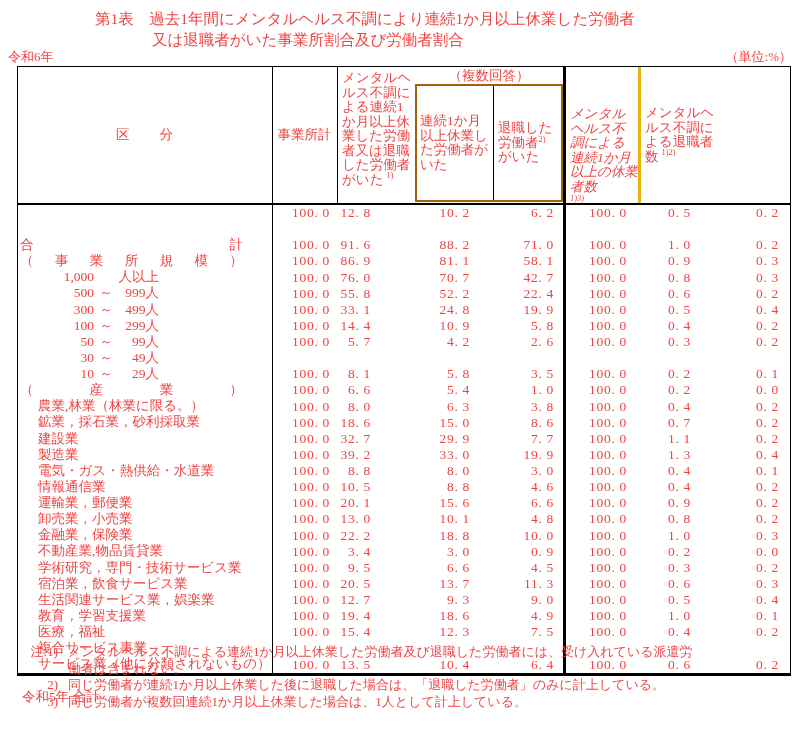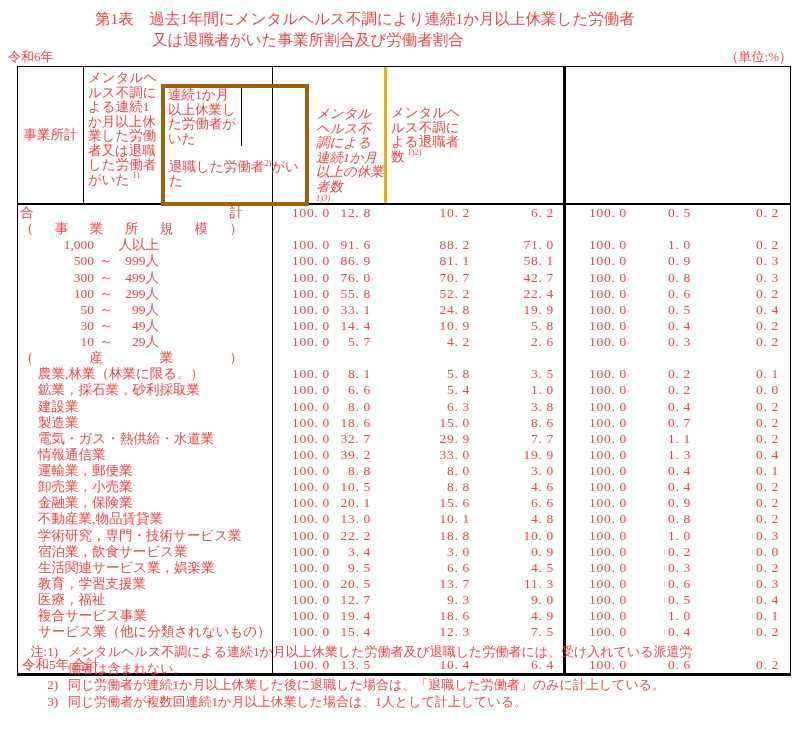--- a/index.html
+++ b/index.html
@@ -22,34 +22,34 @@
   .vl1{left:254px;width:1px;}
   .vl2{left:545px;width:3px;}
   
   .thead{display:flex;height:136px;border-bottom:2px solid #000;line-height:14.5px;}
   .hc{box-sizing:border-box;display:flex;flex-direction:column;}
   .h1{width:254px;justify-content:center;text-align:center;letter-spacing:1px;}
   .h2{width:66px;border-right:1px solid #000;justify-content:center;text-align:center;}
   .h3{width:77px;padding:4px 3px 0 4px;}
   .hgroup{width:148px;position:relative;}
   .glabel{height:17px;line-height:17px;text-align:center;}
-  .gbox{position:absolute;top:17px;left:0;right:0;height:114px;border:4px solid #a16207;display:flex;flex-direction:column;}
+  .gbox{position:absolute;top:17px;left:0;right:0;height:114px;border:2px solid #a16207;display:flex;}
   .h4{width:71px;border-right:1px solid #000;display:flex;flex-direction:column;justify-content:center;padding:0 2px 0 3px;box-sizing:content-box;}
   .h5{flex:1;display:flex;flex-direction:column;justify-content:center;padding:0 2px 0 4px;}
   .hsp{width:3px;}
   .h6{width:75px;border-right:1px solid #000;justify-content:center;padding-left:4px;}
   .h7{width:75px;border-right:3px solid #eab308;justify-content:flex-end;padding-left:4px;font-style:italic;}
   .h8{width:74px;justify-content:center;padding-left:4px;}
   sup{font-size:8.5px;line-height:0;}
   .sup-gap{margin-left:3px;}
   .supline{font-size:8.5px;line-height:9px;}
   
   .tbody{padding:0;}
   .trow{display:flex;height:16.14px;line-height:16.14px;}
-  .lab{width:254px;box-sizing:border-box;white-space:nowrap;overflow:visible;}
+  .lab{width:254px;box-sizing:border-box;white-space:nowrap;overflow:visible;margin-top:32px;}
   .trow.item .lab{padding-left:20px;}
   .trow.total .lab{padding-left:4px;}
   .trow.justify .lab{padding:0 29px 0 2px;text-align:justify;text-align-last:justify;}
   .lab .n1{display:inline-block;width:76px;text-align:right;}
   .lab .mid{display:inline-block;width:24px;text-align:center;}
   .lab .n2{display:inline-block;width:41px;text-align:right;}
   .val{box-sizing:border-box;text-align:right;letter-spacing:0.7px;white-space:pre;}
   .v2{width:66px;padding-right:8px;}
   .v3{width:77px;padding-right:44px;}
   .v4{width:72px;padding-right:17px;}
@@ -75,27 +75,31 @@
   </div>
 
   <div class="era">令和6年</div>
   <div class="unit">（単位:%）</div>
 
   <div class="table">
     <div class="vl vl1"></div>
     <div class="vl vl2"></div>
 
     <div class="thead">
+      <div class="hc h1">
+        <span>区　　分</span>
+      </div>
       <div class="hc h2">
         <span>事業所計</span>
       </div>
       <div class="hc h3">
         <span><span>メンタルヘルス不調による連続1か月以上休業した労働者又は退職した労働者がいた</span><sup class="sup-gap">1)</sup></span>
       </div>
       <div class="hgroup">
+        <div class="glabel">（複数回答）</div>
         <div class="gbox">
           <div class="hc h4">
             <span>連続1か月以上休業した労働者がいた</span>
           </div>
           <div class="hc h5">
             <span><span>退職した労働者</span><sup>2)</sup><span>がいた</span></span>
           </div>
         </div>
       </div>
       <div class="hsp"></div>

